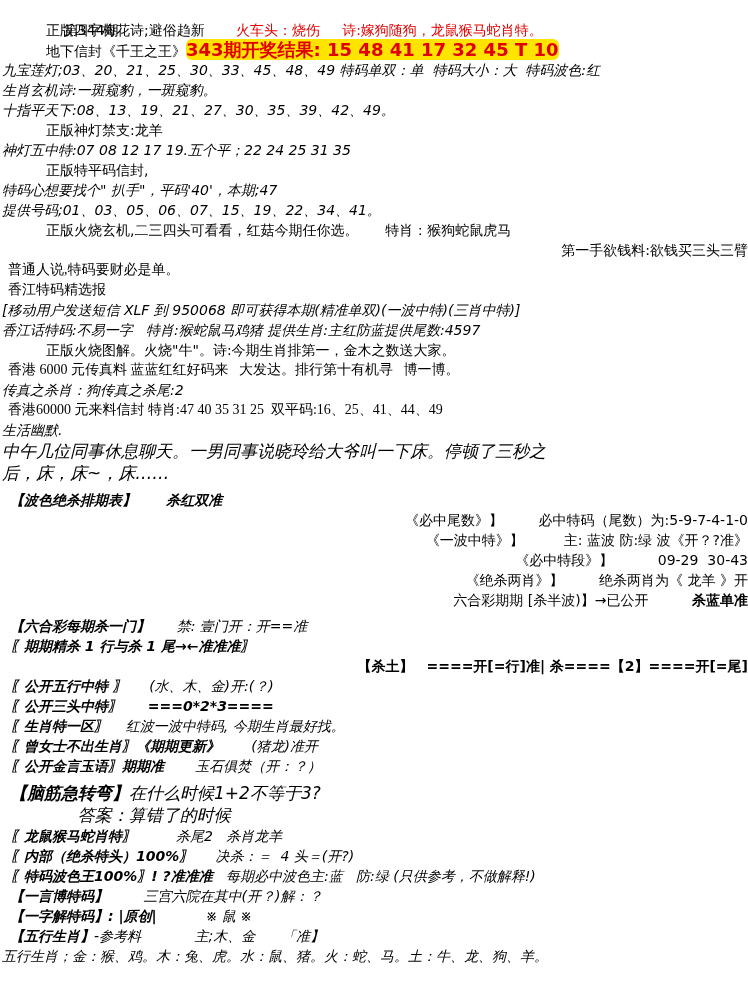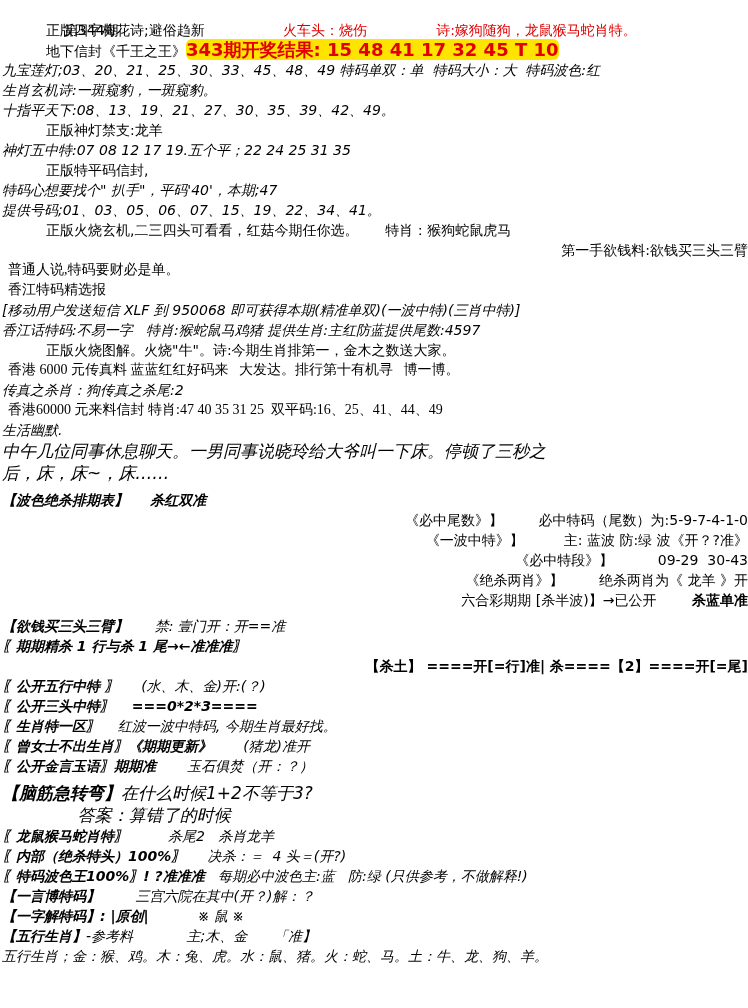--- a/index.html
+++ b/index.html
@@ -26,22 +26,22 @@
     white-space: pre;
     line-height: 20px;
     height: 20px;
     font-size: 14px;
   }
   .ln.tall { height: 22px; line-height: 22px; }
   .ind-1 { padding-left: 46px; }
   .ind-2 { padding-left: 8px; font-family: Liberation Serif, serif; }
   .ind-3 { padding-left: 60px; text-align: right; }
   .ind-0 { padding-left: 2px; font-style: italic; }
-  .red { color: #e00000; margin-left: 47px; }
-  .bold { font-weight: bold; }
+  .red { color: #e00000; }
+  .bold { font-weight: bold; margin-left: 8px; }
   .big { font-size: 17px; }
   .bigger { font-size: 18px; border-radius: 6px; }
   .hl {
     background: #ffe400;
     color: #e00000;
     font-weight: bold;
   }
   .sep {
     display: block;
     height: 6px;
@@ -80,21 +80,21 @@
       <div class="ln ind-0 tall big"><span class="inline">中午几位同事休息聊天。一男同事说晓玲给大爷叫一下床。停顿了三秒之</span></div>
       <div class="ln ind-0 tall big"><span class="inline">后，床，床~，床……</span></div>
       <div class="sep"></div>
       <div class="ln ind-0"><span class="inline bold">【波色绝杀排期表】</span><span class="inline">     </span><span class="inline bold">杀红双准</span></div>
       <div class="ln ind-3"><span class="inline">《必中尾数》】</span><span class="inline">        </span><span class="inline">必中特码（尾数）为:5-9-7-4-1-0</span></div>
       <div class="ln ind-3"><span class="inline">《一波中特》】</span><span class="inline">         </span><span class="inline">主: 蓝波 防:绿 波《开？?准》</span></div>
       <div class="ln ind-3"><span class="inline">《必中特段》】</span><span class="inline">          </span><span class="inline">09-29  30-43</span></div>
       <div class="ln ind-3"><span class="inline">《绝杀两肖》】</span><span class="inline">        </span><span class="inline">绝杀两肖为《 龙羊 》开</span></div>
       <div class="ln ind-3"><span class="inline">六合彩期期 [杀半波)】→已公开</span><span class="inline">        </span><span class="inline bold">杀蓝单准</span></div>
       <div class="sep"></div>
-      <div class="ln ind-0"><span class="inline bold">【欲钱买三头三臂】</span><span class="inline">      </span><span class="inline">禁: 壹门开：开==准</span></div>
+      <div class="ln ind-0"><span class="inline bold">【六合彩每期杀一门】</span><span class="inline">      </span><span class="inline">禁: 壹门开：开==准</span></div>
       <div class="ln ind-0"><span class="inline bold">〖期期精杀 1 行与杀 1 尾→←准准准〗</span></div>
       <div class="ln ind-3"><span class="inline bold">【杀土】</span><span class="inline bold"> ====开[=行]准| 杀====【2】====开[=尾]</span></div>
       <div class="ln ind-0"><span class="inline bold">〖公开五行中特 〗</span><span class="inline">     </span><span class="inline">(水、木、金)开:(？)</span></div>
       <div class="ln ind-0"><span class="inline bold">〖公开三头中特〗</span><span class="inline">    </span><span class="inline bold">===0*2*3====</span></div>
       <div class="ln ind-0"><span class="inline bold">〖生肖特一区〗</span><span class="inline">    </span><span class="inline">红波一波中特码, 今期生肖最好找。</span></div>
       <div class="ln ind-0"><span class="inline bold">〖曾女士不出生肖〗《期期更新》</span><span class="inline">       </span><span class="inline">(猪龙)准开</span></div>
       <div class="ln ind-0"><span class="inline bold">〖公开金言玉语〗期期准</span><span class="inline">       </span><span class="inline">玉石俱焚（开：？）</span></div>
       <div class="sep"></div>
       <div class="ln ind-0 tall big"><span class="inline bold">【脑筋急转弯】</span><span class="inline">在什么时候1+2不等于3?</span></div>
       <div class="ln ind-0 tall big"><span class="inline">              答案：算错了的时候</span></div>

